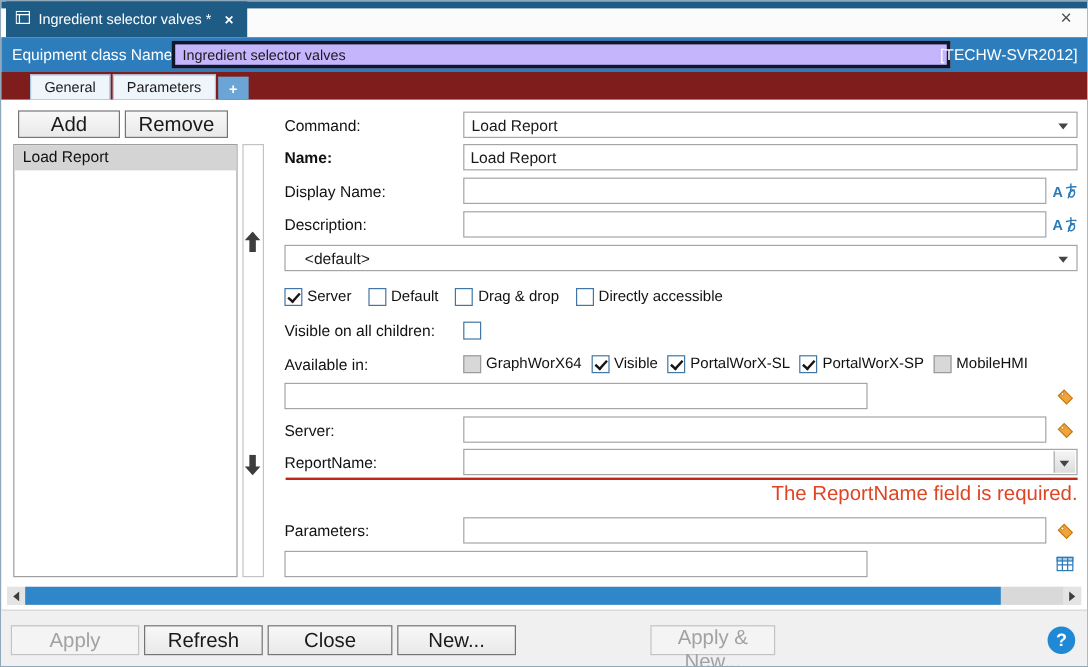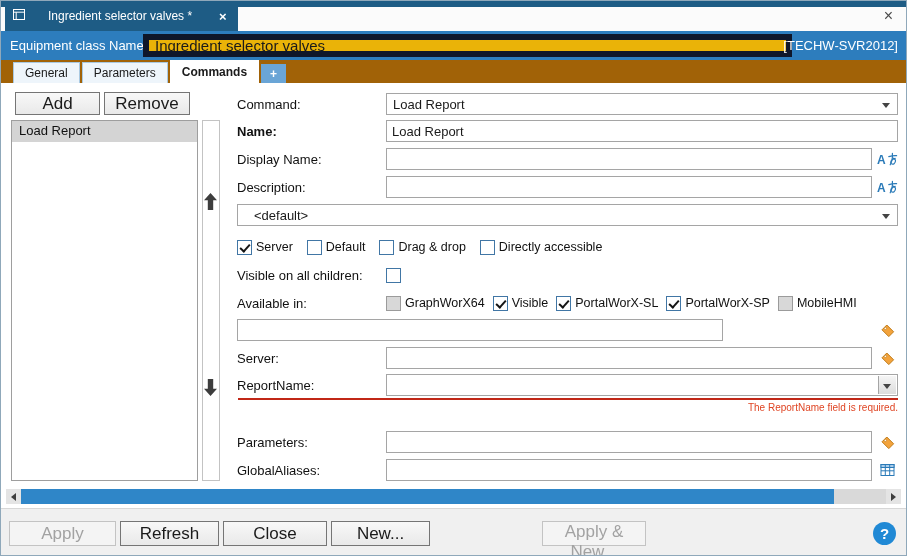--- a/index.html
+++ b/index.html
@@ -2,32 +2,32 @@
 <html><head>
 <meta charset="utf-8">
 <style>
   * { margin:0; padding:0; box-sizing:border-box; }
   body { font-family:"Liberation Sans", sans-serif; background:#e9e9e9; }
   .window { position:relative; width:907px; height:556px; background:#fff; border:1px solid #8fa8ba; overflow:hidden; margin:0 auto; }
 
   
   .titlebar { position:absolute; left:0; top:0; right:0; height:30px; background:#fbfbfb; }
   .titlebar-strip { position:absolute; left:0; top:0; right:0; height:6px; background:#1e5c85; }
-  .doc-tab { position:absolute; left:4px; top:0; height:30px; background:#1e5c85; color:#fff; display:flex; align-items:center; gap:23px; padding:0 11px 0 8px; font-size:12px; cursor:default; }
+  .doc-tab { position:absolute; left:4px; top:0; height:30px; background:#1e5c85; color:#fff; display:flex; align-items:center; gap:7px; padding:0 11px 0 8px; font-size:12px; cursor:default; }
   .doc-tab-close { font-size:13px; font-weight:bold; margin-left:4px; }
   .win-close { position:absolute; right:13px; top:7px; font-size:16px; color:#4a4a4a; line-height:16px; cursor:default; }
 
   
   .header-row { position:absolute; left:0; top:30px; right:0; height:29px; background:#2d7dbd; }
   .header-label { position:absolute; left:9px; top:7px; color:#fff; font-size:13px; }
-  .header-input { position:absolute; left:142px; top:3px; width:649px; height:23px; border:6px solid #0f172a; background:#eab308; font-size:15px; padding:0 6px; font-family:inherit; color:#1a1a1a; }
+  .header-input { position:absolute; left:142px; top:3px; width:649px; height:23px; border:3px solid #0f172a; background:#c4b5fd; font-size:12px; padding:0 6px; font-family:inherit; color:#1a1a1a; }
   .server-badge { position:absolute; right:8px; top:7px; color:#fff; font-size:13px; }
 
   
-  .tabstrip { position:absolute; left:0; top:59px; right:0; height:23px; background:#a16207; display:flex; align-items:flex-end; padding-left:12px; }
+  .tabstrip { position:absolute; left:0; top:59px; right:0; height:23px; background:#7f1d1d; display:flex; align-items:flex-end; padding-left:24px; }
   .tab { height:21px; padding:0 11px; font-size:12px; display:flex; align-items:center; background:#eef5fb; color:#1a1a1a; margin-right:2px; border:1px solid #a9c9e2; border-bottom:none; cursor:default; }
   .tab.active { background:#fff; font-weight:bold; height:23px; border-color:#fff; }
   .tab.plus { background:#6aa5d6; color:#fff; padding:0 8px; height:19px; font-weight:bold; border-color:#6aa5d6; }
 
   
   .btn { background:linear-gradient(#f8f8f8,#e9e9e9); border:1px solid #757575; font-size:17px; font-family:inherit; color:#1a1a1a; }
   .btn.disabled { border-color:#c3c3c3; color:#a2a2a2; background:#f4f4f4; }
 
   .add-btn { position:absolute; left:14px; top:91px; width:85px; height:23px; }
   .remove-btn { position:absolute; left:103px; top:91px; width:86px; height:23px; }
@@ -56,21 +56,21 @@
 
   .cbrow { gap:14px; }
   .cbrow, .cb { display:flex; align-items:center; }
   .cbrow.tight { gap:8px; }
   .cb { gap:4px; font-size:12.5px; color:#111; white-space:nowrap; cursor:default; }
   .cb .box { width:15px; height:15px; border:1px solid #4176a5; background:#fff; position:relative; flex:none; }
   .cb.checked .box::before { content:""; position:absolute; left:2px; top:3px; width:8px; height:4px; border-left:2px solid #151515; border-bottom:2px solid #151515; transform:rotate(-48deg); }
   .cb.disabled .box { background:#d8d8d8; border-color:#9b9b9b; }
 
   .error-underline { position:absolute; left:237px; top:397px; width:660px; height:2px; background:#c12717; }
-  .error-text { position:absolute; left:236px; top:401px; width:661px; text-align:right; font-size:10px; color:#df4524; }
+  .error-text { position:absolute; left:236px; top:401px; width:661px; text-align:right; font-size:17px; color:#df4524; }
 
   
   .hscroll { position:absolute; left:5px; right:5px; top:488px; height:15px; display:flex; align-items:stretch; background:#e4e4e4; }
   .scroll-arrow { width:15px; display:flex; align-items:center; justify-content:center; background:#e4e4e4; }
   .scroll-arrow.left::before { content:""; border-top:4px solid transparent; border-bottom:4px solid transparent; border-right:5px solid #3d3d3d; }
   .scroll-arrow.right::before { content:""; border-top:4px solid transparent; border-bottom:4px solid transparent; border-left:5px solid #3d3d3d; }
   .scroll-track { flex:1; background:#d9d9d9; position:relative; }
   .scroll-thumb { position:absolute; left:0; top:0; bottom:0; width:94%; background:#2f86c8; }
 
   
@@ -99,21 +99,20 @@
 
   <div class="header-row">
     <span class="header-label">Equipment class Name:</span>
     <input class="header-input" value="Ingredient selector valves" style="">
     <span class="server-badge">[TECHW-SVR2012]</span>
   </div>
 
   <div class="tabstrip">
     <div class="tab inactive">General</div>
     <div class="tab inactive">Parameters</div>
-    <div class="tab active">Commands</div>
     <div class="tab plus inactive">+</div>
   </div>
 
   <button class="btn add-btn">Add</button>
   <button class="btn remove-btn">Remove</button>
   <div class="cmd-list">
     <div class="list-item selected">Load Report</div>
   </div>
 
   <div class="move-strip">
@@ -287,21 +286,20 @@
       <span class="field-icon">
           <svg width="15" height="15" viewBox="0 0 15 15">
             <polygon points="2,6.8 6.8,2 13.6,8.8 8.8,13.6" fill="#f3a33c" stroke="#c07a15" stroke-width="1"></polygon>
             <circle cx="5.4" cy="5.4" r="1.2" fill="#fff7ea" stroke="#c07a15" stroke-width="0.7"></circle>
           </svg>
         </span>
     </div>
   </div>
 
   <div class="form-row" style="top:458px">
-    <span class="flabel">GlobalAliases:</span>
     <div class="field with-icon">
       <input class="tbox" value="" style="">
       <span class="field-icon">
           <svg width="15" height="14" viewBox="0 0 15 14">
             <rect x="1" y="1.5" width="13" height="11" fill="#ffffff" stroke="#2a7ab8"></rect>
             <rect x="1" y="1.5" width="13" height="3" fill="#a9cce9" stroke="#2a7ab8"></rect>
             <line x1="1" y1="7.8" x2="14" y2="7.8" stroke="#2a7ab8"></line>
             <line x1="5.3" y1="1.5" x2="5.3" y2="12.5" stroke="#2a7ab8"></line>
             <line x1="9.7" y1="1.5" x2="9.7" y2="12.5" stroke="#2a7ab8"></line>
           </svg>

